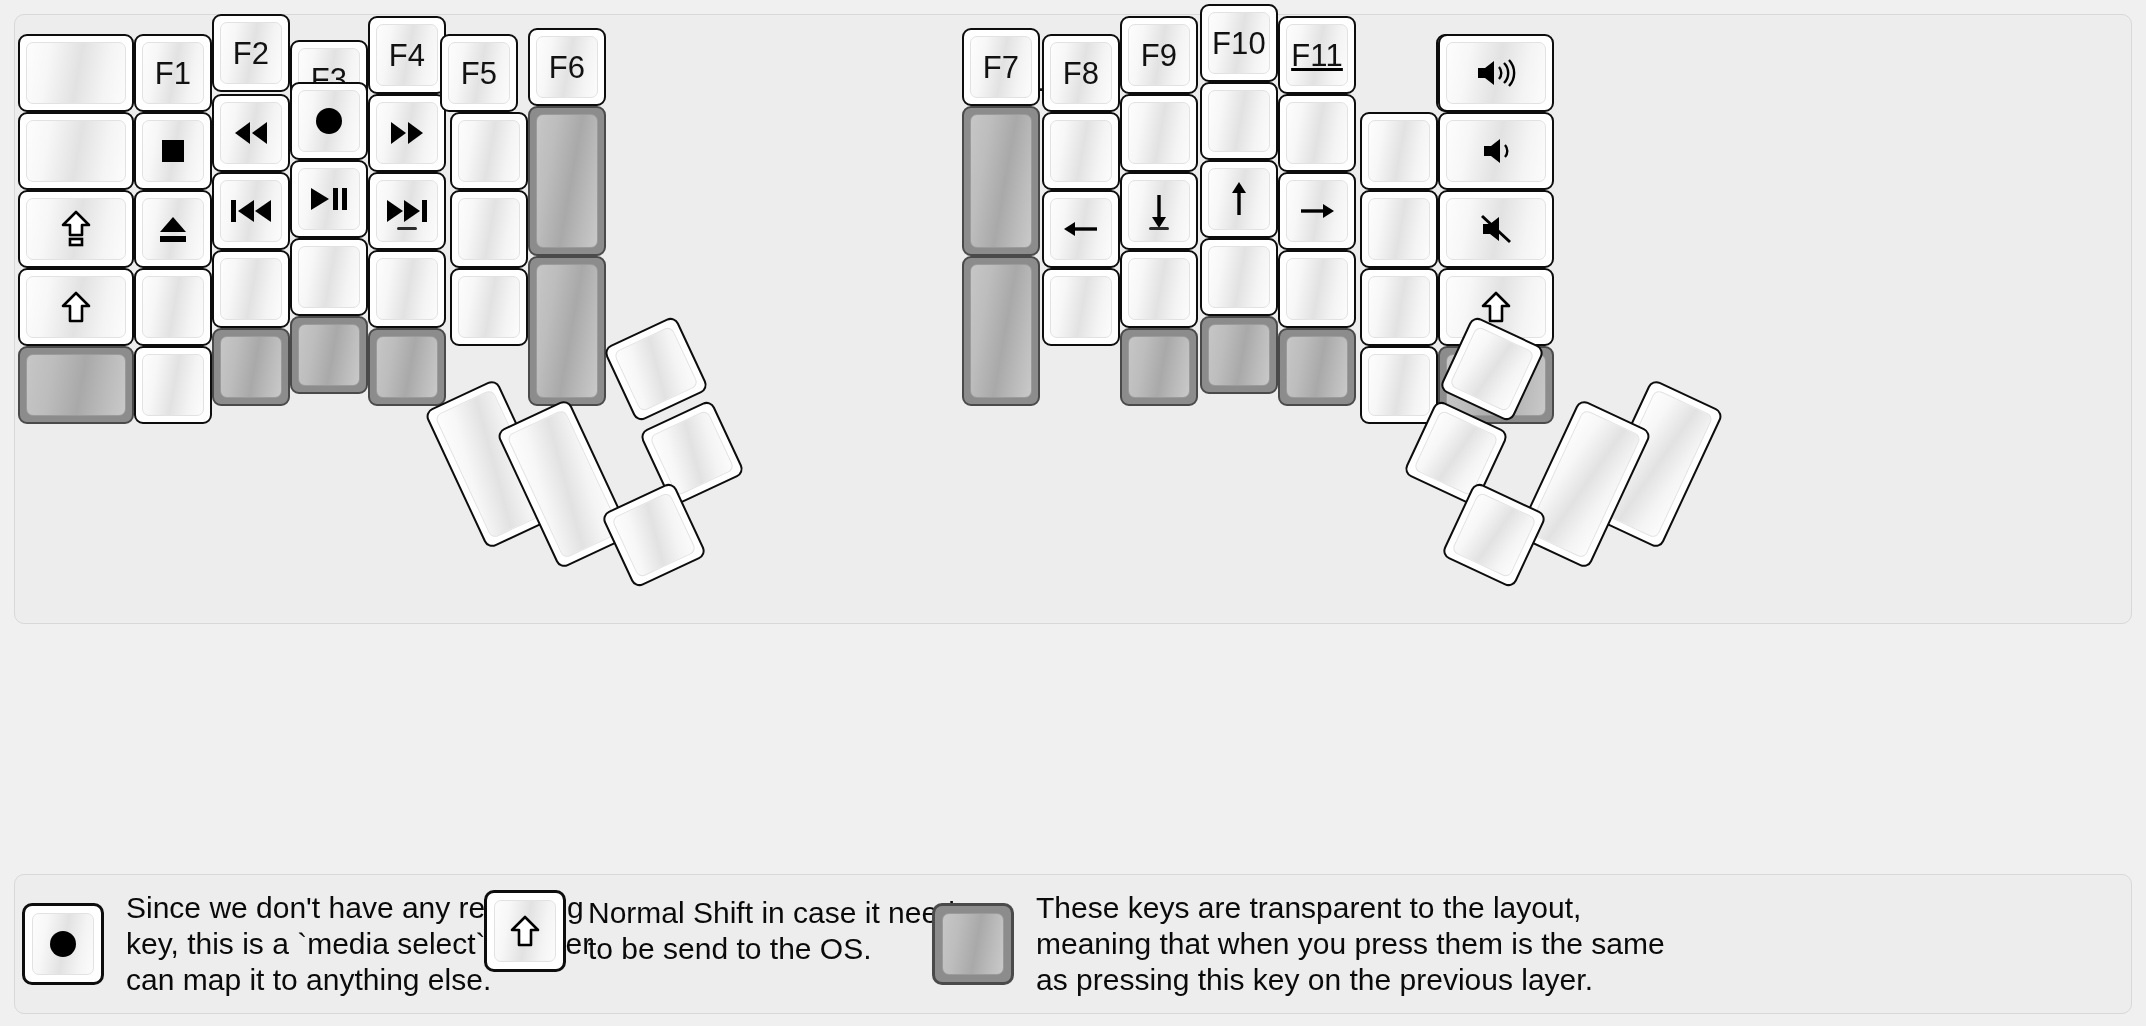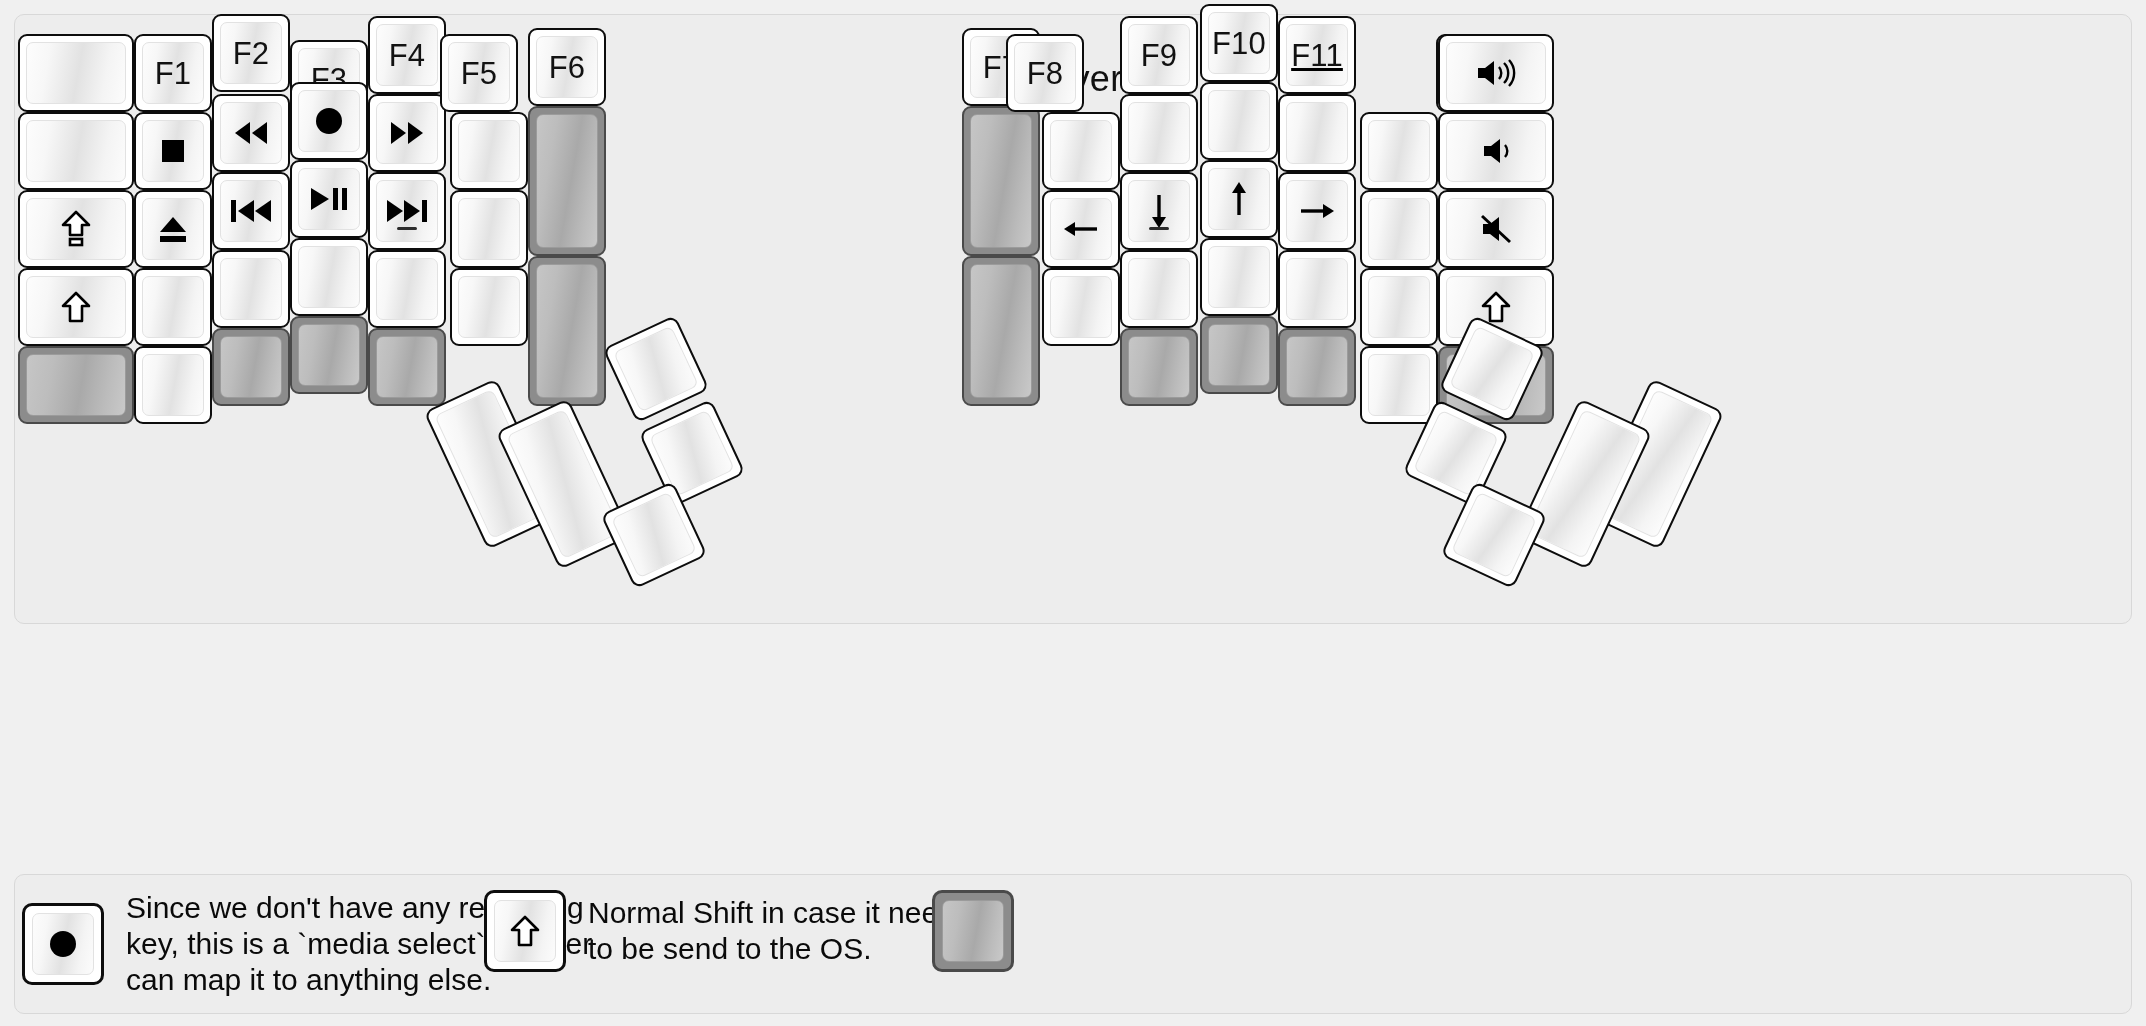--- a/index.html
+++ b/index.html
@@ -301,21 +301,21 @@
         <div class="top">
           <span class="lbl">F7</span>
         </div>
       </div>
       <div class="key trans" style="left: 962px; top: 106px; width: 78px; height: 150px;">
         <div class="top"></div>
       </div>
       <div class="key trans" style="left: 962px; top: 256px; width: 78px; height: 150px;">
         <div class="top"></div>
       </div>
-      <div class="key" style="left: 1006px; top: 34px; width: 78px; height: 78px;">
+      <div class="key" style="left: 1042px; top: 34px; width: 78px; height: 78px;">
         <div class="top">
           <span class="lbl">F8</span>
         </div>
       </div>
       <div class="key" style="left: 1042px; top: 112px; width: 78px; height: 78px;">
         <div class="top"></div>
       </div>
       <div class="key" style="left: 1042px; top: 190px; width: 78px; height: 78px;">
         <div class="top">
           <span class="glyph">
@@ -521,16 +521,19 @@
             </span>
           </div>
         </div>
         <div class="legend-text">Normal Shift in case it needs
 to be send to the OS.</div>
       </div>
       <div class="legend-item" style="left: 932px;">
         <div class="legend-key trans">
           <div class="top"></div>
         </div>
+        <div class="legend-text">These keys are transparent to the layout,
+meaning that when you press them is the same
+as pressing this key on the previous layer.</div>
       </div>
     </div>
 
 </div>
 
 </body></html>

